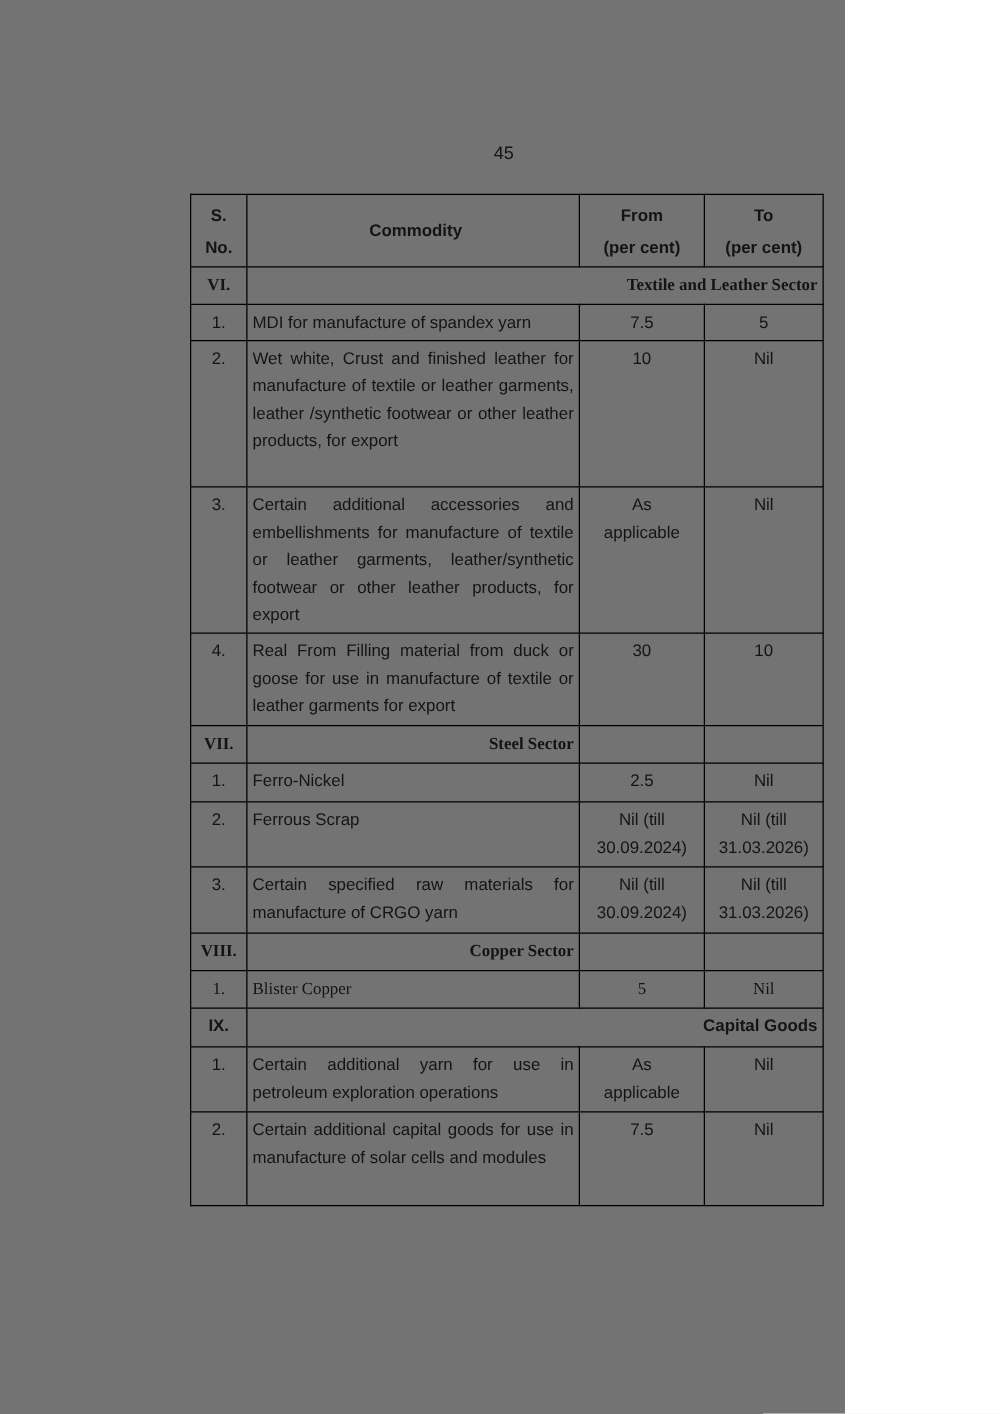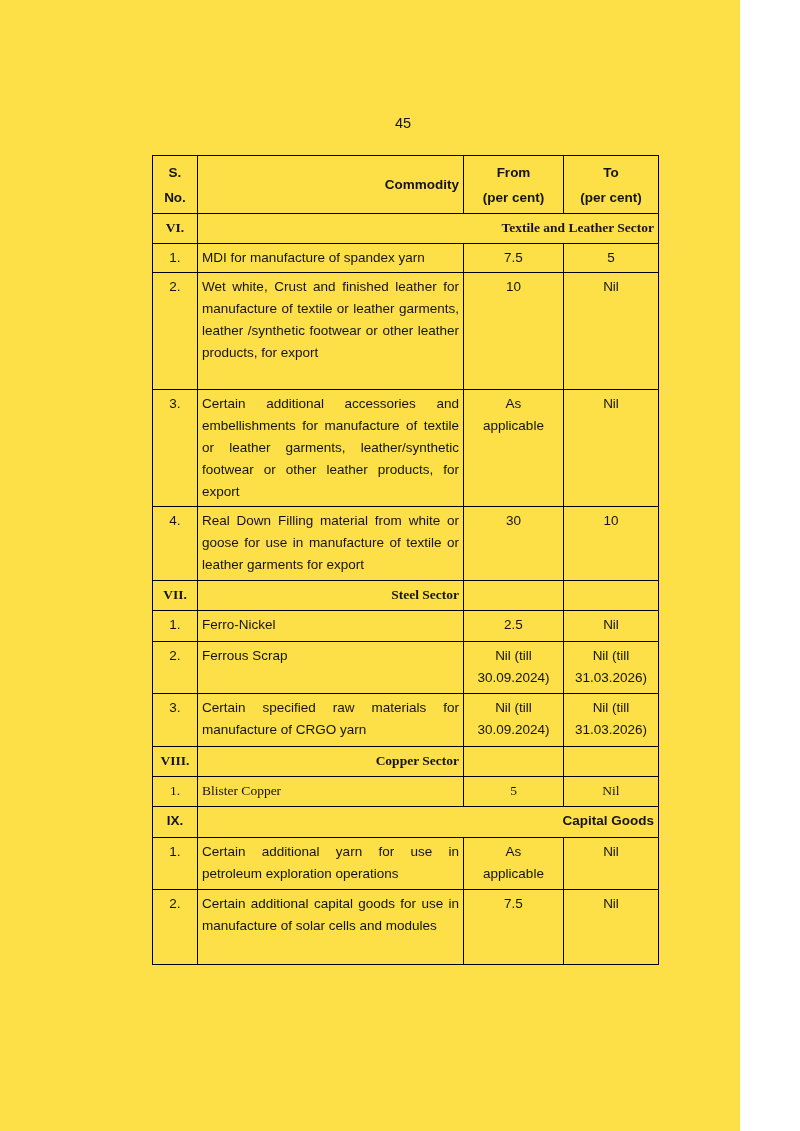--- a/index.html
+++ b/index.html
@@ -2,23 +2,23 @@
 <html><head>
 <meta charset="utf-8">
 <style>
   html, body {
     margin: 0;
     padding: 0;
     background: #ffffff;
   }
   .page {
     position: relative;
-    width: 740px;
+    width: 676px;
     height: 1131px;
-    background: #fde047;
+    background: #737373;
     font-family: "Liberation Sans", sans-serif;
     color: #141414;
     overflow: hidden;
   }
   .page-number {
     position: absolute;
     top: 115px;
     left: 0;
     width: 806px;
     text-align: center;
@@ -49,21 +49,21 @@
   }
   .duty-table th {
     font-weight: bold;
     vertical-align: middle;
     text-align: center;
     white-space: pre-line;
     line-height: 25px;
     padding: 2px 4px;
   }
   .duty-table th.th-commodity {
-    text-align: right;
+    text-align: center;
     padding-left: 8px;
     white-space: normal;
   }
   .c-no {
     text-align: center;
     padding-left: 1px;
     padding-right: 1px;
   }
   .c-com {
     text-align: justify;
@@ -142,21 +142,21 @@
     <tr class="h117">
       <td class="c-no">3.</td>
       <td class="c-com">Certain additional accessories and embellishments for manufacture of textile or leather garments, leather/synthetic footwear or other leather products, for export</td>
       <td class="c-val">As
 applicable</td>
       <td class="c-val">Nil</td>
     </tr>
 
     <tr class="h74">
       <td class="c-no">4.</td>
-      <td class="c-com">Real Down Filling material from white or goose for use in manufacture of textile or leather garments for export</td>
+      <td class="c-com">Real From Filling material from duck or goose for use in manufacture of textile or leather garments for export</td>
       <td class="c-val v-mid">30</td>
       <td class="c-val v-mid">10</td>
     </tr>
 
     <tr class="h30">
       <td class="c-no sec">VII.</td>
       <td class="sec-name">Steel Sector</td>
       <td class="c-val"></td>
       <td class="c-val"></td>
     </tr>

